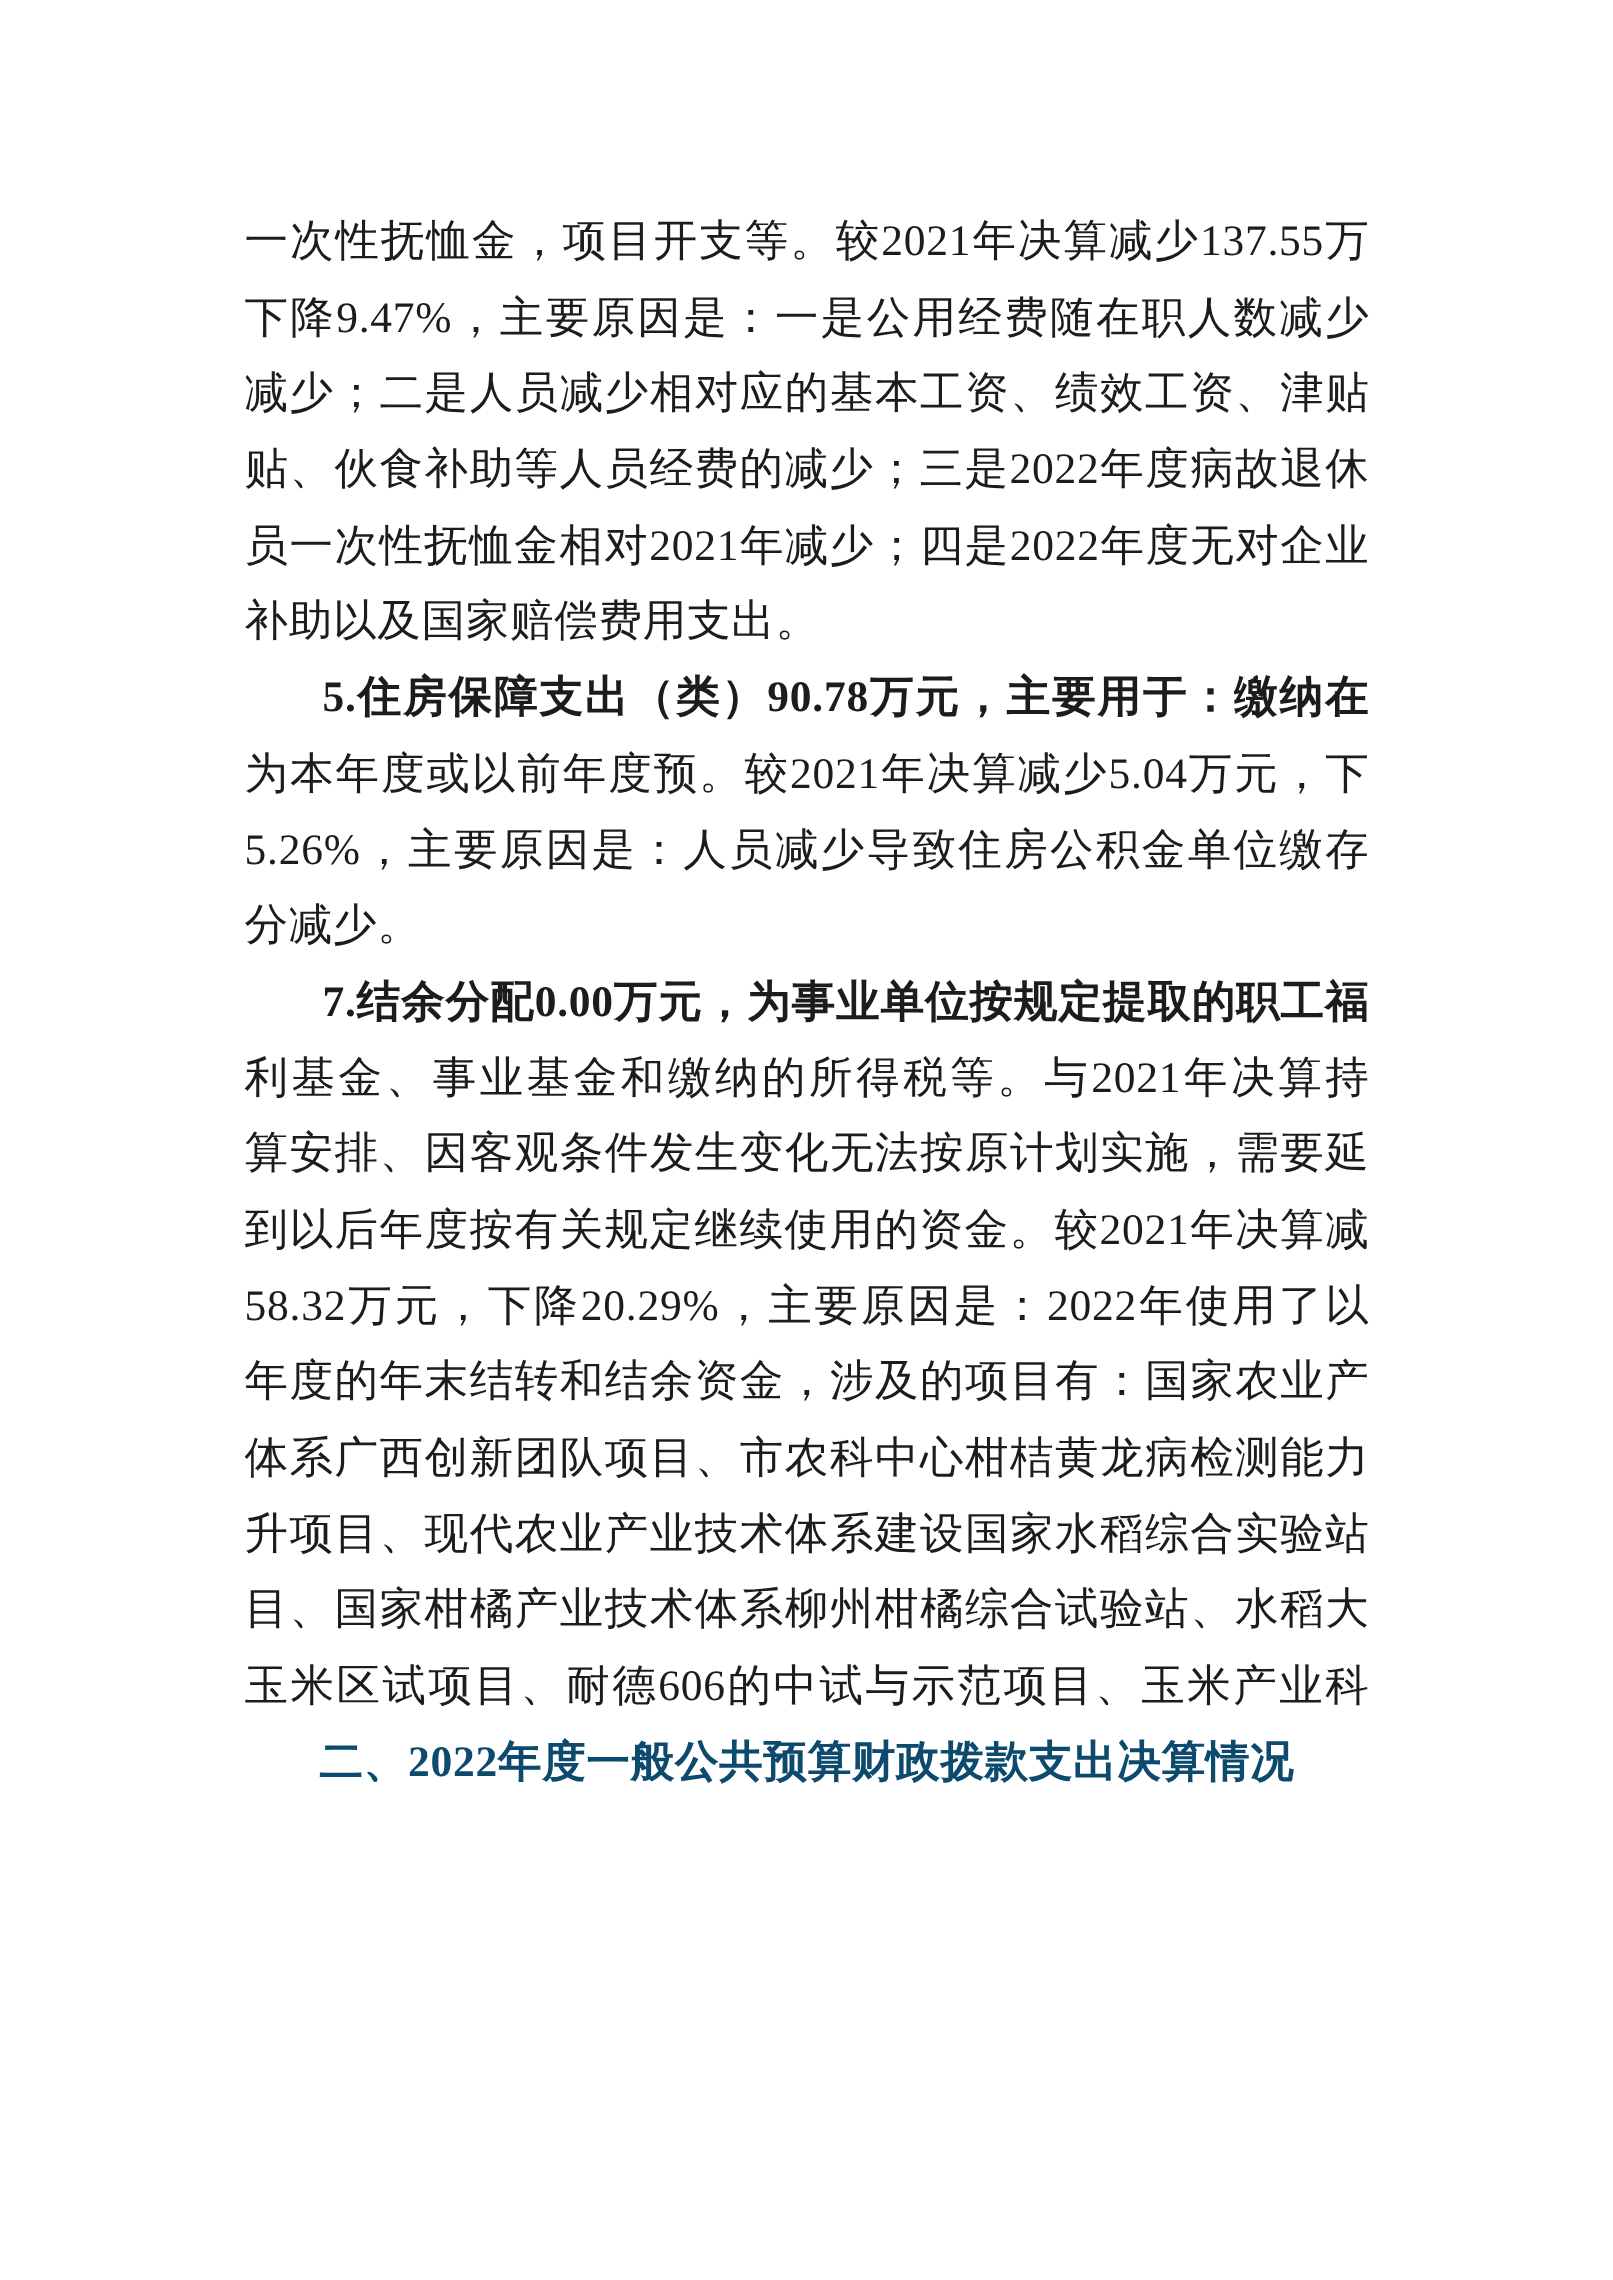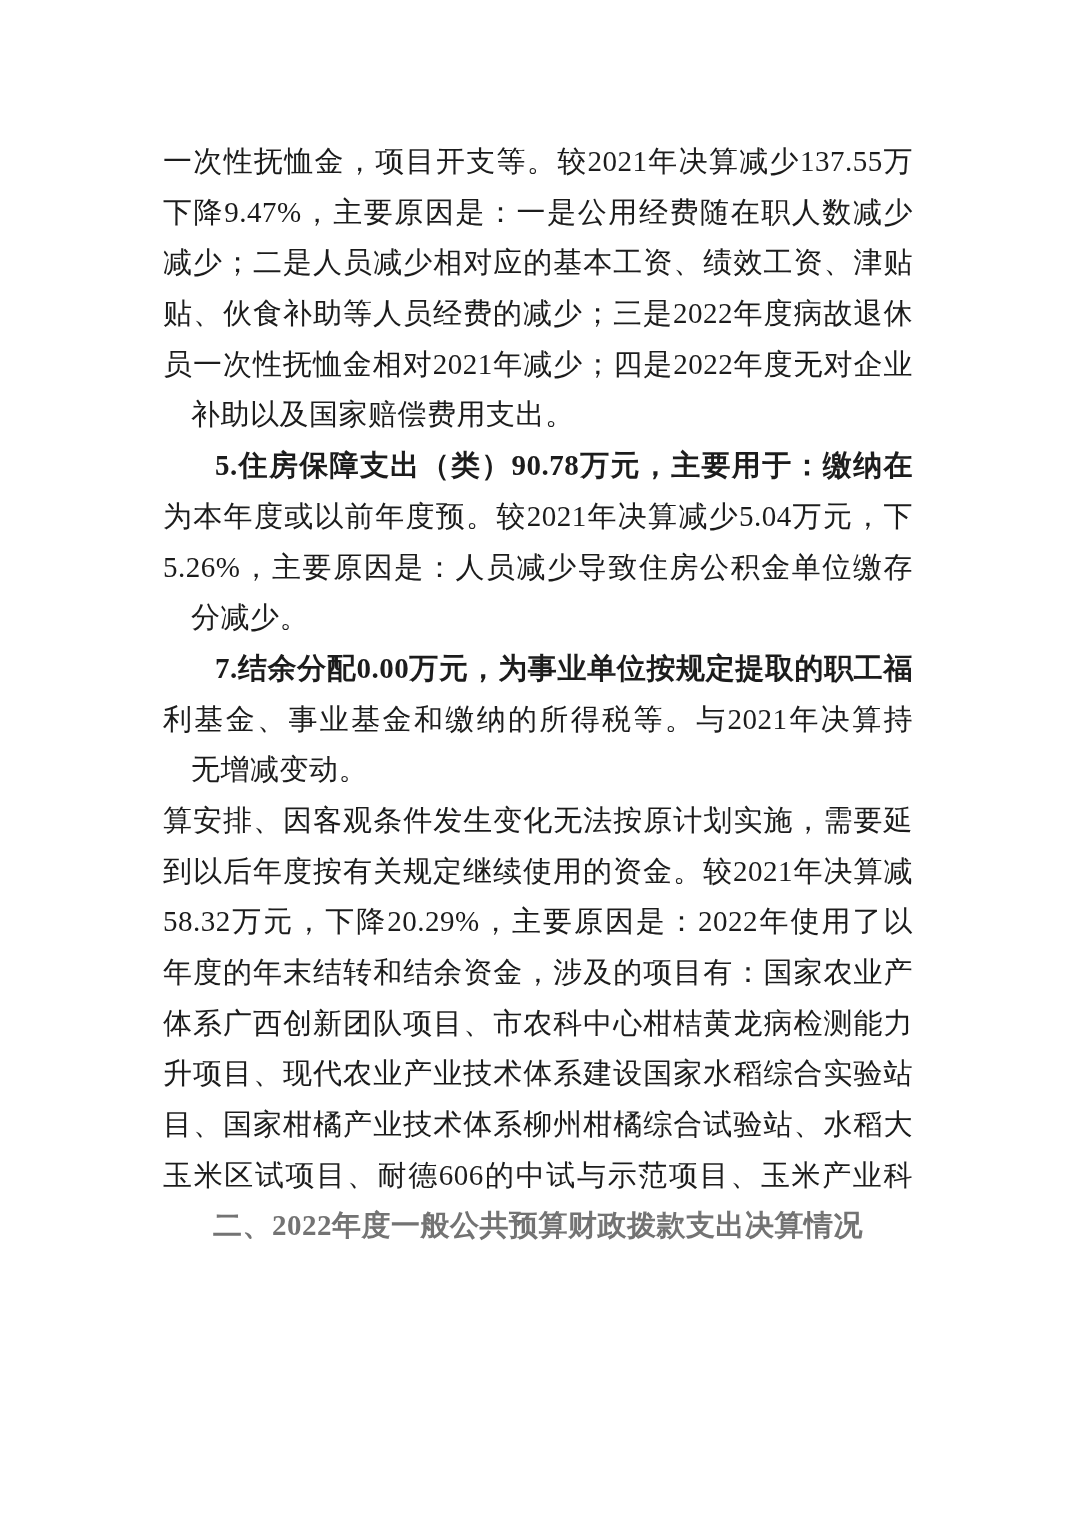--- a/index.html
+++ b/index.html
@@ -31,53 +31,51 @@
   }
   
   .line.j {
     text-align: justify;
     text-align-last: justify;
     text-justify: inter-character;
   }
   
   .line.left {
     text-align: left;
-    margin-left: 28px;
   }
   
   .line.indent {
     text-indent: 52px;
     font-weight: bold;
   }
   
   .line.heading {
     font-weight: bold;
     text-align: left;
     text-align-last: center;
-    color: #737373;
+    color: #0c4a6e;
   }
 </style>
 </head>
 <body>
 
 <div class="page">
   <div class="doc">
     <div class="line j">一次性抚恤金，项目开支等。较2021年决算减少137.55万元，</div>
     <div class="line j">下降9.47%，主要原因是：一是公用经费随在职人数减少而</div>
     <div class="line j">减少；二是人员减少相对应的基本工资、绩效工资、津贴补</div>
     <div class="line j">贴、伙食补助等人员经费的减少；三是2022年度病故退休人</div>
     <div class="line j">员一次性抚恤金相对2021年减少；四是2022年度无对企业的</div>
     <div class="line left">补助以及国家赔偿费用支出。</div>
     <div class="line j indent">5.住房保障支出（类）90.78万元，主要用于：缴纳在</div>
     <div class="line j">为本年度或以前年度预。较2021年决算减少5.04万元，下降</div>
     <div class="line j">5.26%，主要原因是：人员减少导致住房公积金单位缴存部</div>
     <div class="line left">分减少。</div>
     <div class="line j indent">7.结余分配0.00万元，为事业单位按规定提取的职工福</div>
     <div class="line j">利基金、事业基金和缴纳的所得税等。与2021年决算持平，</div>
-    <div class="line left">无增减变动。</div>
     <div class="line j">算安排、因客观条件发生变化无法按原计划实施，需要延迟</div>
     <div class="line j">到以后年度按有关规定继续使用的资金。较2021年决算减少</div>
     <div class="line j">58.32万元，下降20.29%，主要原因是：2022年使用了以前</div>
     <div class="line j">年度的年末结转和结余资金，涉及的项目有：国家农业产业</div>
     <div class="line j">体系广西创新团队项目、市农科中心柑桔黄龙病检测能力提</div>
     <div class="line j">升项目、现代农业产业技术体系建设国家水稻综合实验站项</div>
     <div class="line j">目、国家柑橘产业技术体系柳州柑橘综合试验站、水稻大豆</div>
     <div class="line j">玉米区试项目、耐德606的中试与示范项目、玉米产业科技</div>
     <div class="line heading">二、2022年度一般公共预算财政拨款支出决算情况</div>
   </div>

